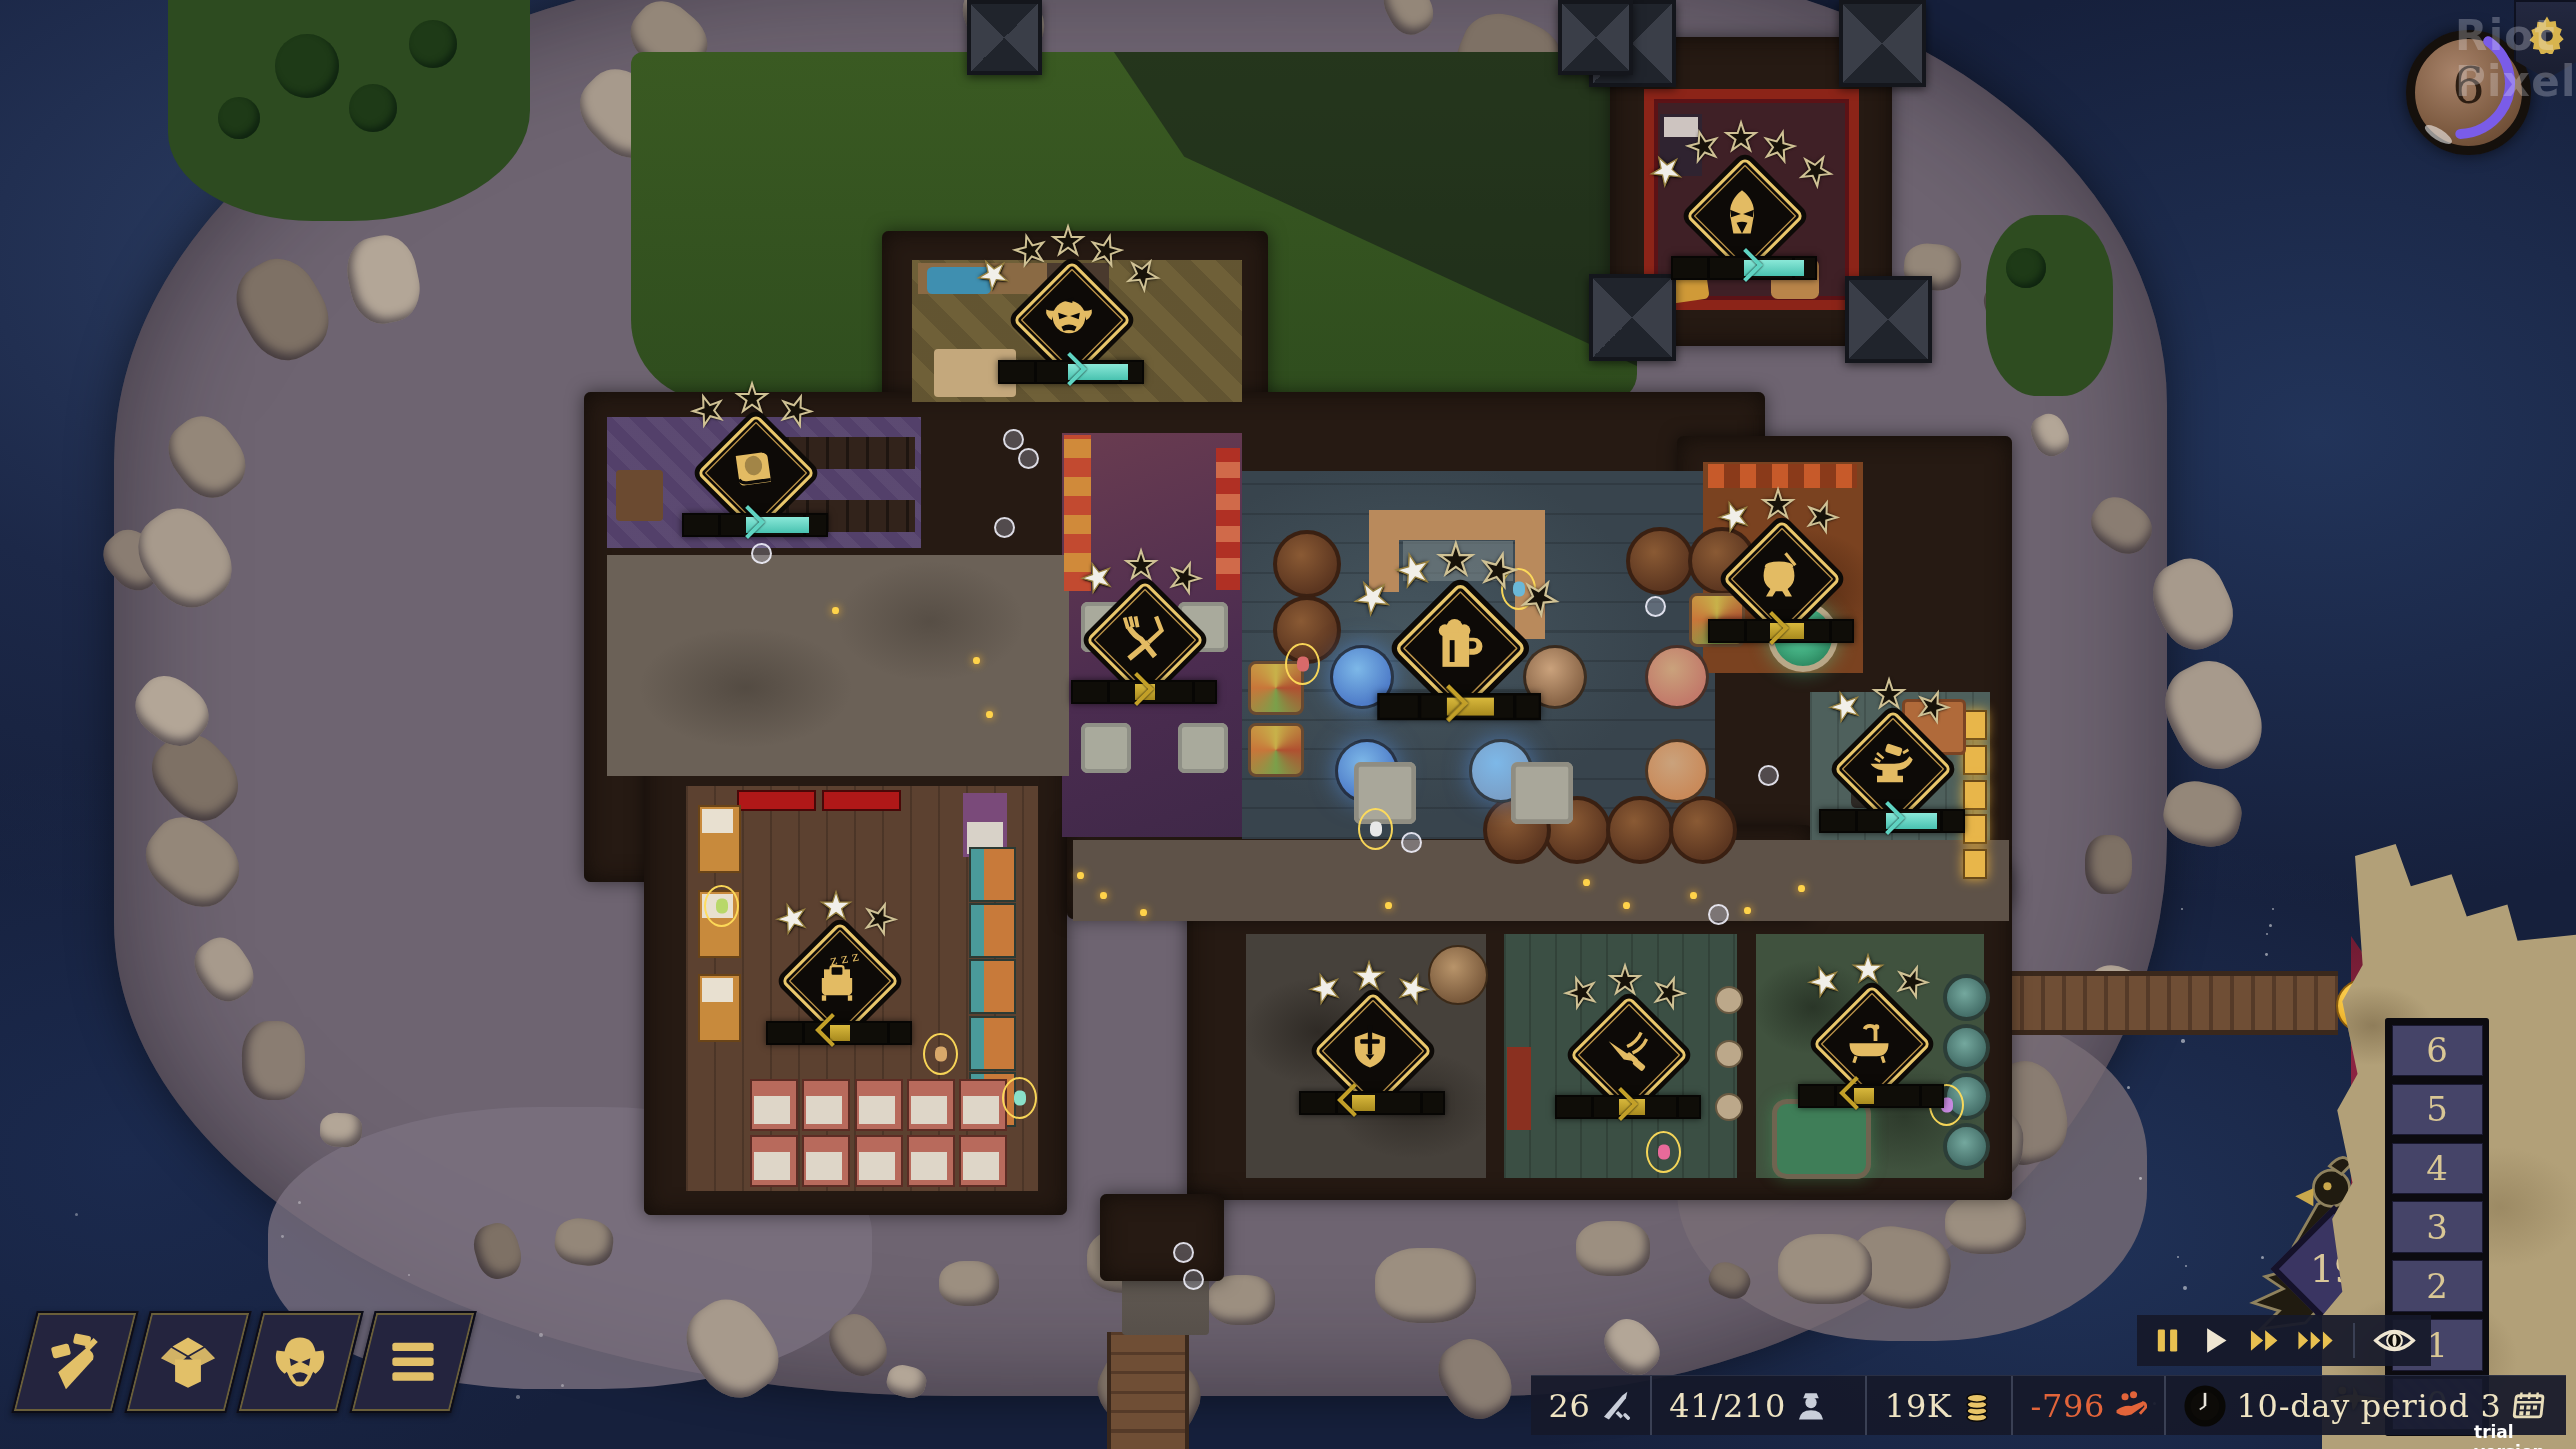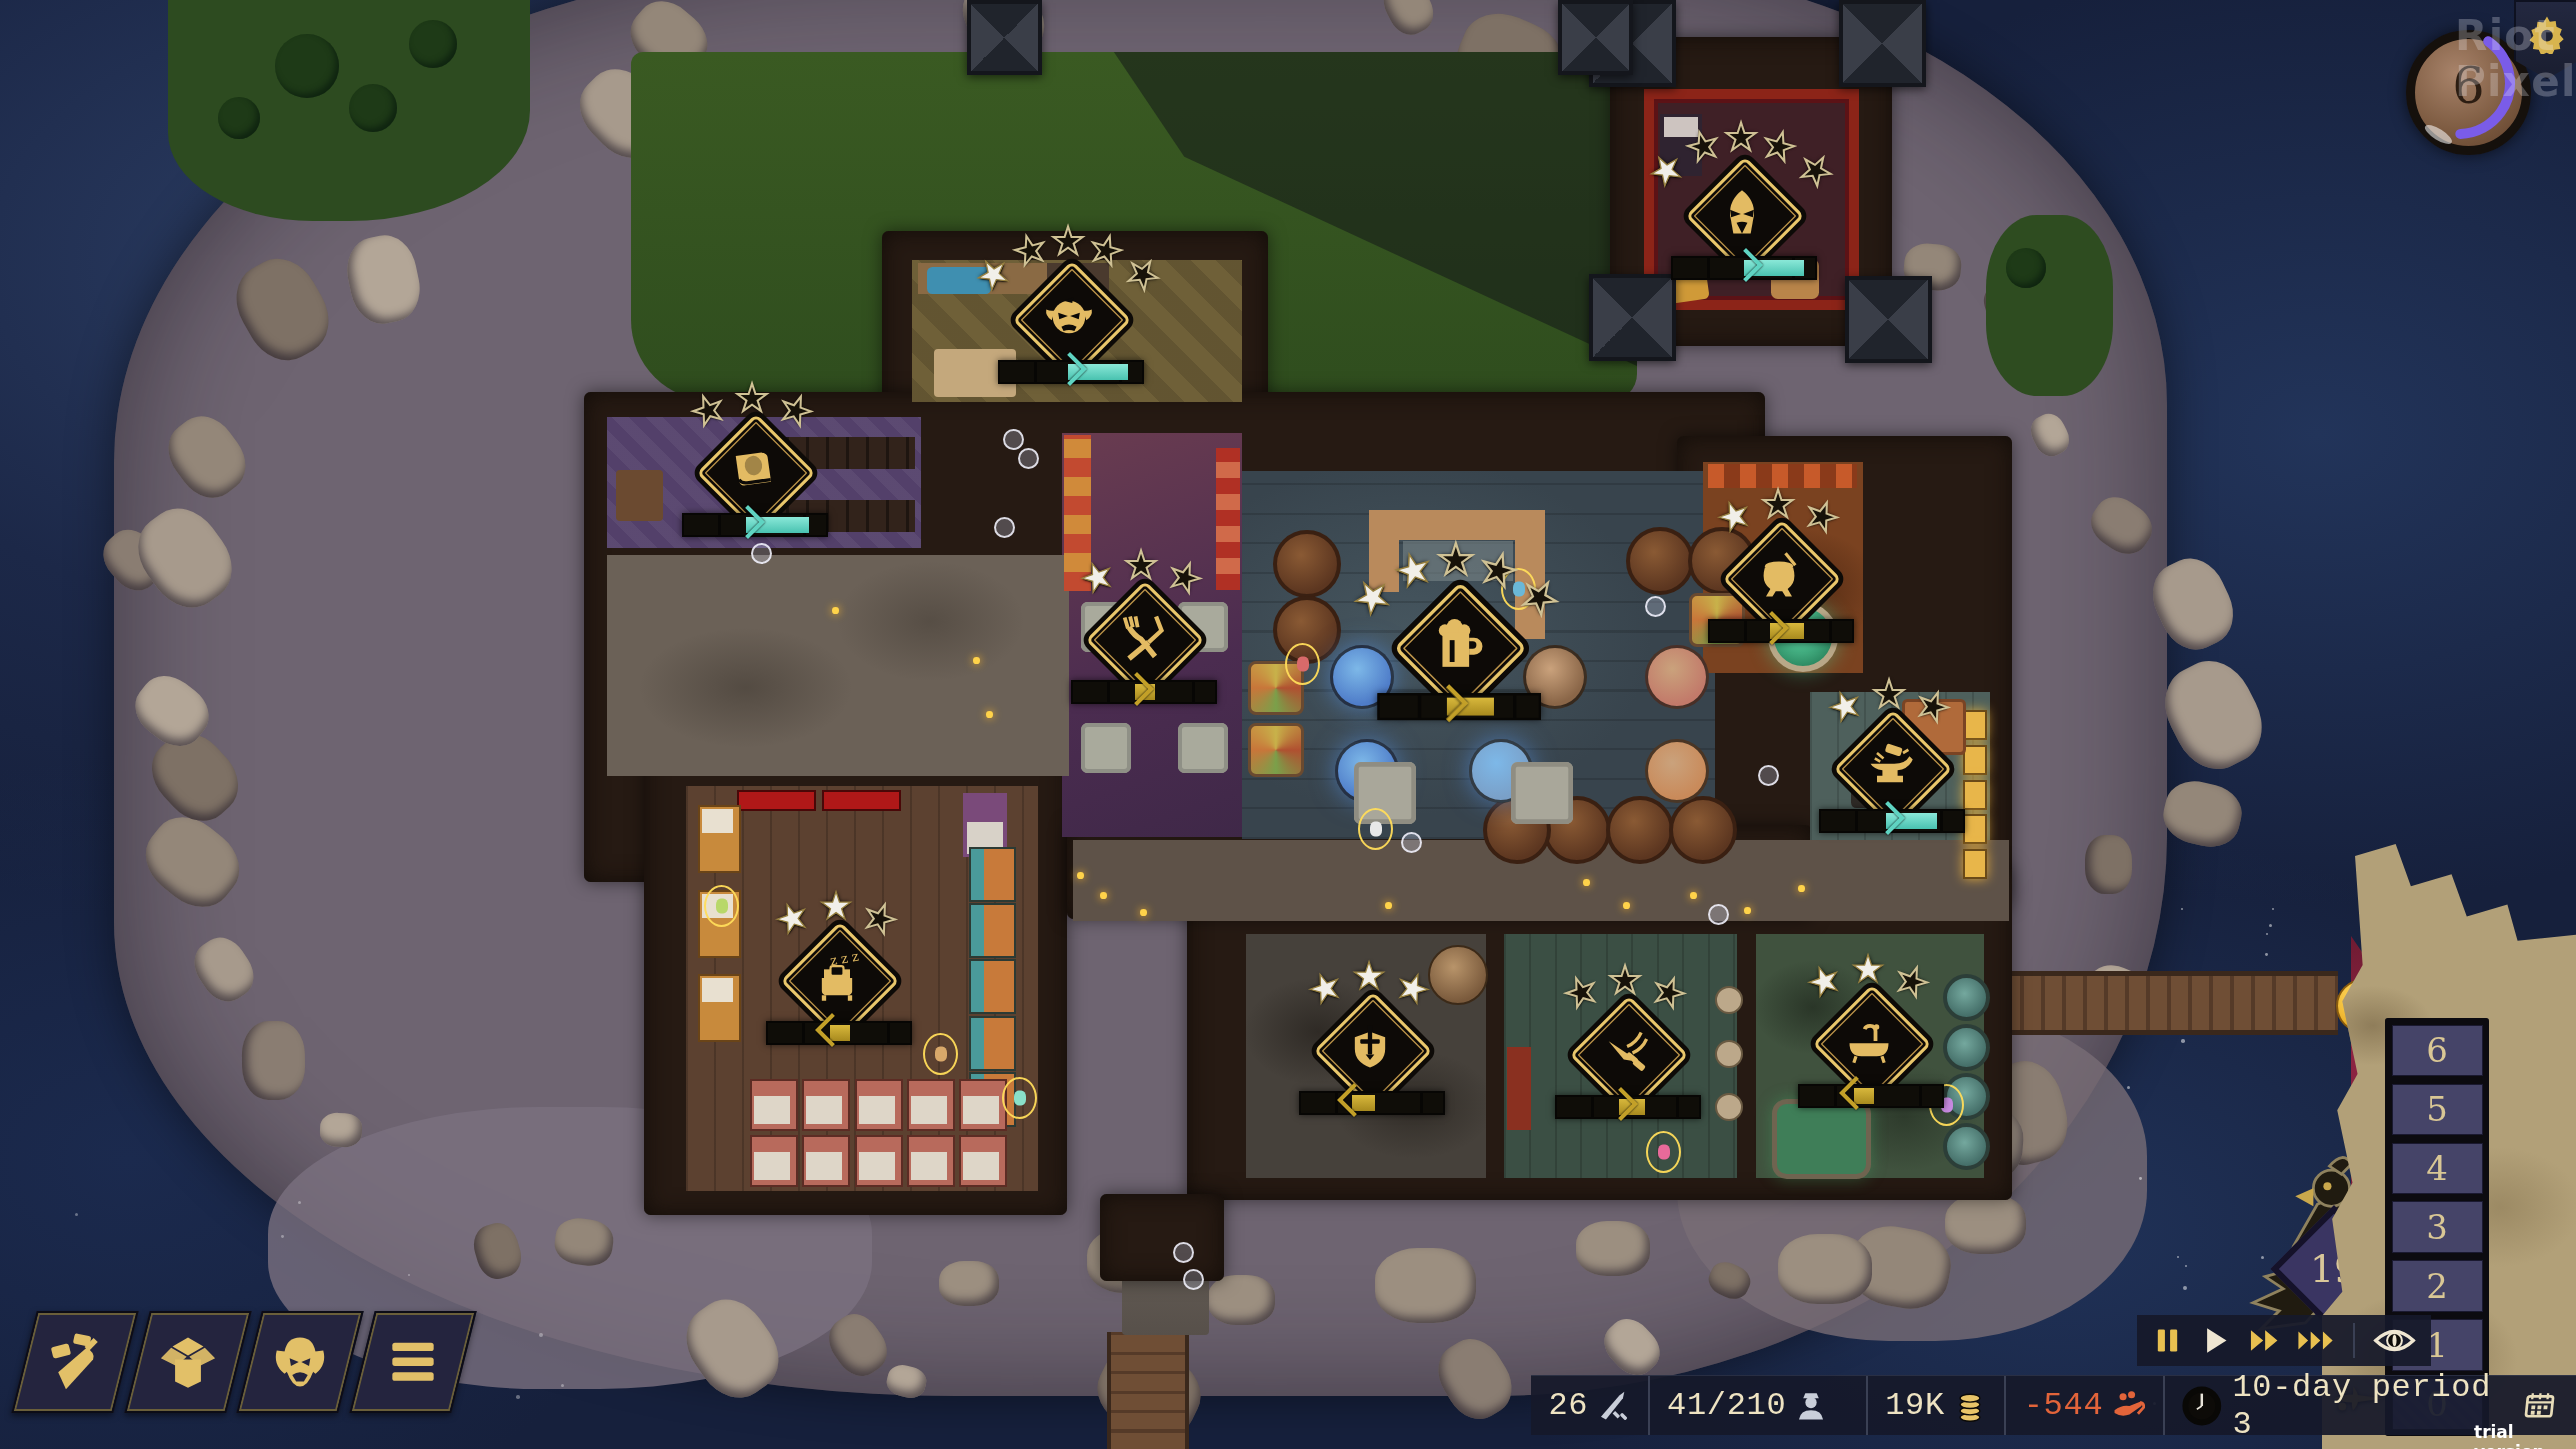--- a/index.html
+++ b/index.html
@@ -22,21 +22,21 @@
   .st.e{color:#171209;-webkit-text-stroke:2px #cfc194;}
   .rbar{position:absolute;left:-71px;top:43px;width:142px;height:20px;background:#0f0d08;
     border:2.7px solid #070604;box-shadow:0 0 6.7px rgba(0,0,0,.6);}
   .rbar .dv{position:absolute;top:0;bottom:0;width:2.7px;background:#070604;}
   .rbar .fill{position:absolute;top:2px;bottom:2px;}
   .rbar .chev{position:absolute;top:-5.4px;width:20px;height:20px;}
   
   .panel{background:rgba(21,25,42,.93);}
   #resbar{left:1531px;top:1375px;height:59px;display:flex;align-items:center;z-index:90;
     border-top:1.3px solid rgba(100,110,140,.25);}
-  .rsec{display:flex;align-items:center;padding:0 17.4px;height:100%;font-family:Liberation Mono, monospace;}
+  .rsec{display:flex;align-items:center;padding:0 17.4px;height:100%;}
   .rsec.bdl{border-left:2px solid #3a4054;}
   .rval{font-size:32px;color:#eee3c2;letter-spacing:0.7px;}
   .ric{width:34px;height:34px;margin-left:8px;display:inline-block;}
   .ric svg{width:100%;height:100%;}
   #playbar{left:2137px;top:1315px;height:51px;display:flex;align-items:center;gap:17.4px;
     padding:0 14.8px;z-index:90;}
   .pbic{width:31px;height:31px;color:#e8c050;}
   .pbic svg{width:100%;height:100%;}
   #buildmenu{left:24px;top:1311px;display:flex;gap:10.7px;z-index:90;}
   .pbtn{width:102px;height:102px;transform:skewX(-14deg);background:#24243e;
@@ -703,21 +703,21 @@
     <div class="rsec bdl" style="margin-left:20px">
       <span class="rval">19K</span>
       <span class="ric" style="color:#e8c468"><svg viewBox="0 0 48 48" fill="currentColor" stroke="#0c0a08" stroke-width="2">
             <ellipse cx="24" cy="40" rx="14" ry="5.5"></ellipse>
             <ellipse cx="24" cy="31" rx="14" ry="5.5"></ellipse>
             <ellipse cx="24" cy="22" rx="14" ry="5.5"></ellipse>
             <ellipse cx="24" cy="13" rx="14" ry="5.5"></ellipse>
           </svg></span>
     </div>
     <div class="rsec bdl">
-      <span class="rval" style="color:#e2643a">-544</span>
+      <span class="rval" style="color:#e2643a">-796</span>
       <span class="ric" style="color:#e2643a"><svg viewBox="0 0 48 48" fill="currentColor">
             <circle cx="17" cy="11" r="5"></circle>
             <circle cx="29" cy="8" r="5"></circle>
             <path d="M5 30q10-8 21-6l15-6q4 2 2 6L26 36q-11 4-21-2z"></path>
             <path d="M41 19q6 1 5 7l-8 9" fill="none" stroke="currentColor" stroke-width="4"></path>
           </svg></span>
     </div>
     <div class="rsec bdl">
       <span class="ric" style="width:42px;height:42px;margin:0 10.7px 0 0"><svg viewBox="0 0 48 48">
             <circle cx="24" cy="24" r="20" fill="#0d0b08" stroke="#090806" stroke-width="7"></circle>

